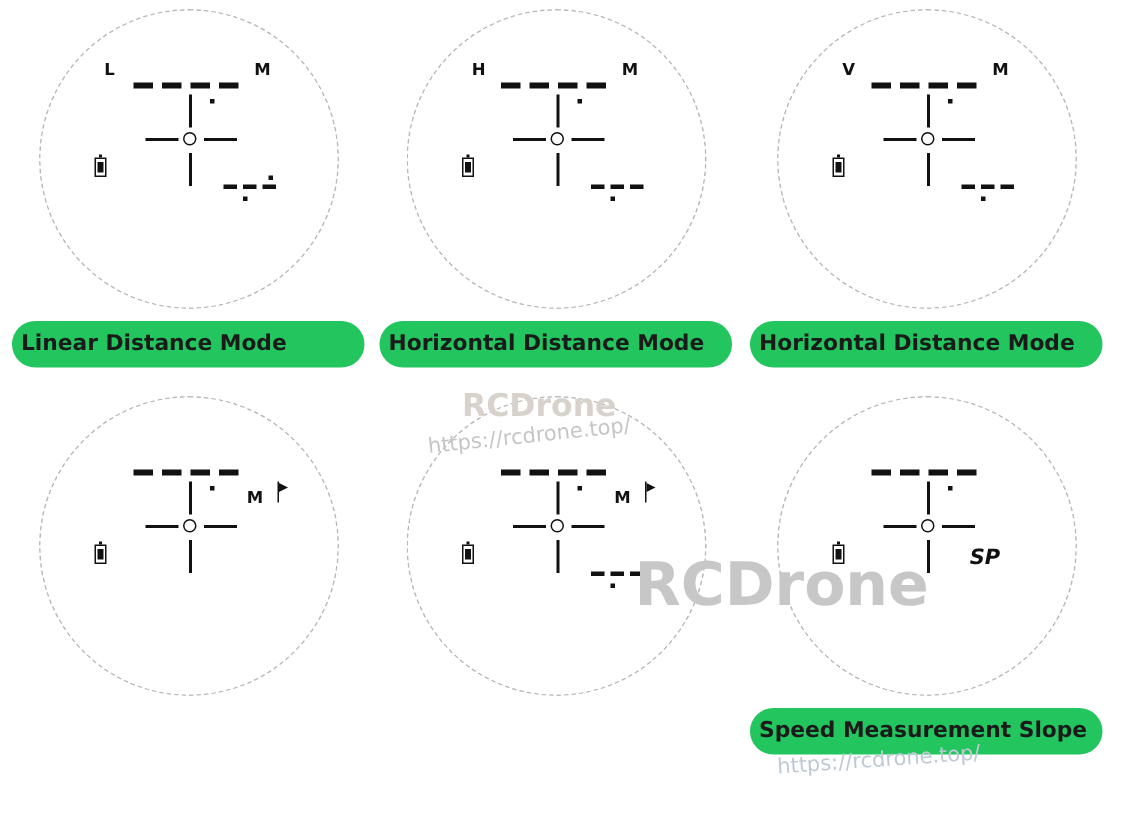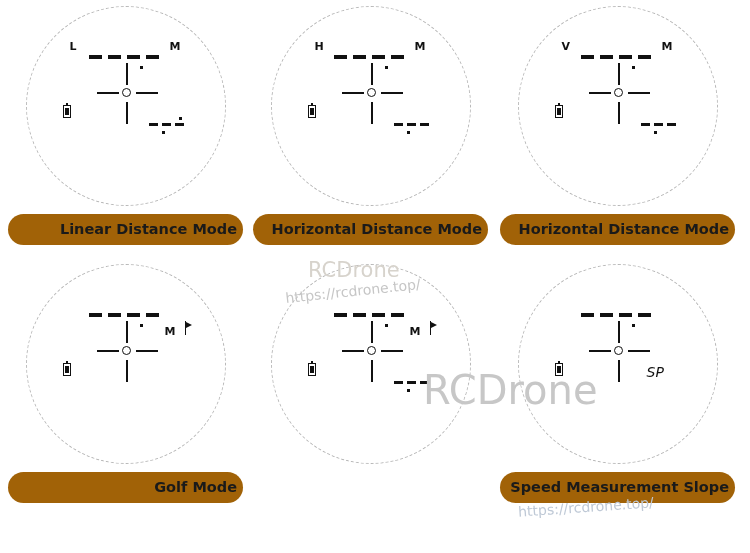--- a/index.html
+++ b/index.html
@@ -133,21 +133,21 @@
   .glyph.unit-m    { left: 143px; top: 33px; }
   .glyph.unit-m-golf { left: 138px; top: 60px; }
 
   
   .speedlabel {
     position: absolute;
     left: 128px;
     top: 99px;
     font-family: "DejaVu Sans", sans-serif;
     font-size: 14px;
-    font-weight: 400;
+    font-weight: 700;
     font-style: italic;
     color: #111111;
     letter-spacing: 0px;
   }
 
   
   .battery {
     position: absolute;
     left: 36px;
     top: 98px;
@@ -191,40 +191,40 @@
     width: 0;
     height: 0;
     border-left: 6px solid #111111;
     border-top: 3px solid transparent;
     border-bottom: 3px solid transparent;
   }
 
   
   .pill {
     margin: 8px auto 0;
-    background: #a16207;
+    background: #22c55e;
     border-radius: 16px;
     color: #1a1a1a;
     font-family: "DejaVu Sans", sans-serif;
     font-size: 14.5px;
     font-weight: 700;
-    text-align: right;
+    text-align: left;
     padding: 7px 6px 8px;
     box-sizing: border-box;
     width: 235px;
     white-space: nowrap;
     overflow: hidden;
   }
 
   
   .wm {
     position: absolute;
     color: #c9c9c9;
     font-family: "DejaVu Sans", sans-serif;
-    font-weight: 400;
+    font-weight: 700;
     pointer-events: none;
     user-select: none;
     white-space: nowrap;
   }
   .wm-small-1 {
     left: 308px;
     top: 258px;
     font-size: 21px;
     color: #d7d3cc;
   }
@@ -364,21 +364,20 @@
             <div class="ring"></div>
           </div>
           <div class="glyph unit-m-golf">M</div>
           <div class="flag">
             <div class="pole"></div>
             <div class="cloth"></div>
           </div>
           <div class="battery"></div>
         </div>
       </div>
-      <div class="pill">Golf Mode</div>
     </div>
     <div class="cell c1 r1">
       <div class="scope">
         <div class="lcd">
           <div class="dashrow main">
             <span class="dg"></span>
             <span class="dg"></span>
             <span class="dg"></span>
             <span class="dg"></span>
           </div>

